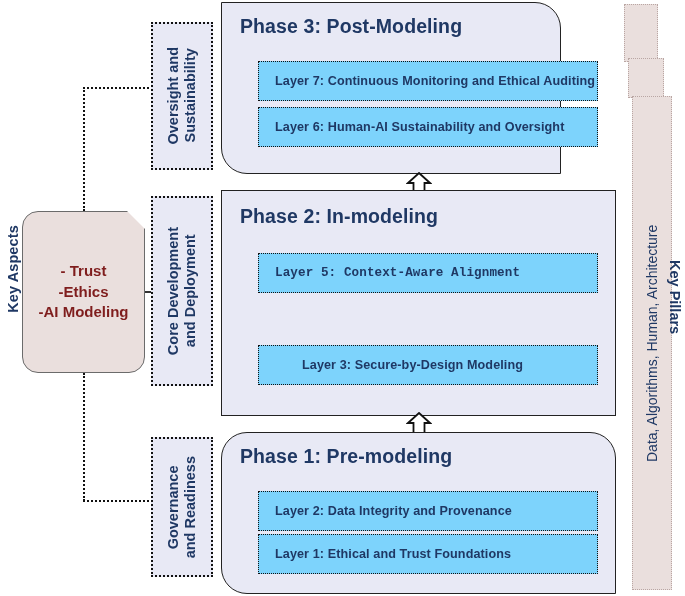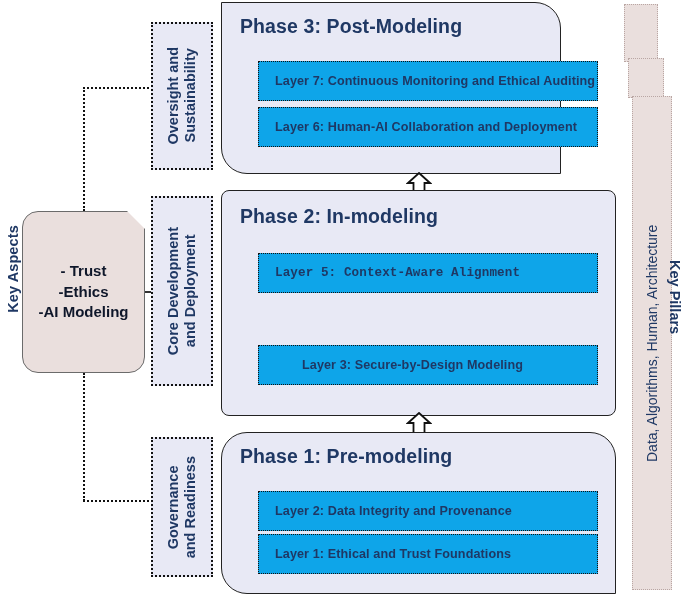--- a/index.html
+++ b/index.html
@@ -63,21 +63,21 @@
     content:"";
     position:absolute;
     right:-1px; top:-1px;
     width:0;height:0;
     border-left:18px solid transparent;
     border-top:18px solid #ffffff;
   }
   #key-aspects-text {
     position: relative;
     z-index: 2;
-    color: #0f172a;
+    color: #7f1d1d;
     font-weight: bold;
     font-size: 15px;
     line-height: 1.38;
     text-align: center;
     white-space: pre-line;
   }
 
   
   .group-box {
     background: #E8E9F5;
@@ -99,38 +99,38 @@
   #group-oversight { left: 151px; top: 22px;  width: 62px; height: 148px; }
   #group-core      { left: 151px; top: 196px; width: 62px; height: 190px; }
   #group-governance{ left: 151px; top: 437px; width: 62px; height: 140px; }
 
   
   .phase {
     background: #E8E9F5;
     border: 1.6px solid #222222;
   }
   #phase3 { left: 221px; top: 2px;   width: 340px; height: 172px; border-radius: 0 0 0 26px; }
-  #phase2 { left: 221px; top: 190px; width: 395px; height: 226px; border-radius: 8px; }
+  #phase2 { left: 221px; top: 190px; width: 395px; height: 226px; border-radius: 0; }
   #phase1 { left: 221px; top: 432px; width: 395px; height: 162px; border-radius: 26px 0 0 26px; }
   #phase3 { border-radius: 0 26px 0 26px; }
   #phase1 { border-radius: 26px 26px 0 26px; }
 
   .phase-title {
     position: absolute;
     left: 18px;
     color: #1F3864;
     font-weight: bold;
     font-size: 19.5px;
     letter-spacing: .1px;
   }
 
   
   .layer {
     position: absolute;
-    background: #0ea5e9;
+    background: #7dd3fc;
     border: 1.8px dotted #111111;
     display: flex;
     align-items: center;
     box-sizing: border-box;
   }
   .layer span {
     padding-left: 16px;
     color: #1F3864;
     font-weight: bold;
     font-size: 12.6px;
@@ -223,21 +223,21 @@
     <div class="vtext">Governance
 and Readiness</div>
   </div>
 
   <div class="node phase" id="phase3">
     <div class="phase-title" style="top:12px;">Phase 3: Post-Modeling</div>
     <div class="layer" style="left:36px; top:58px; width:340px; height:40px;">
       <span>Layer 7: Continuous Monitoring and Ethical Auditing</span>
     </div>
     <div class="layer" style="left:36px; top:104px; width:340px; height:40px;">
-      <span>Layer 6: Human-AI Collaboration and Deployment</span>
+      <span>Layer 6: Human-AI Sustainability and Oversight</span>
     </div>
   </div>
 
   <div class="arrow-up" style="left:406px; top:172px;">
     <svg width="26" height="22" viewBox="0 0 26 22">
       <polygon points="13,1 24,11 18.5,11 18.5,21 7.5,21 7.5,11 2,11" fill="#ffffff" stroke="#111111" stroke-width="1.8" stroke-linejoin="miter"></polygon>
     </svg>
   </div>
 
   <div class="node phase" id="phase2">

